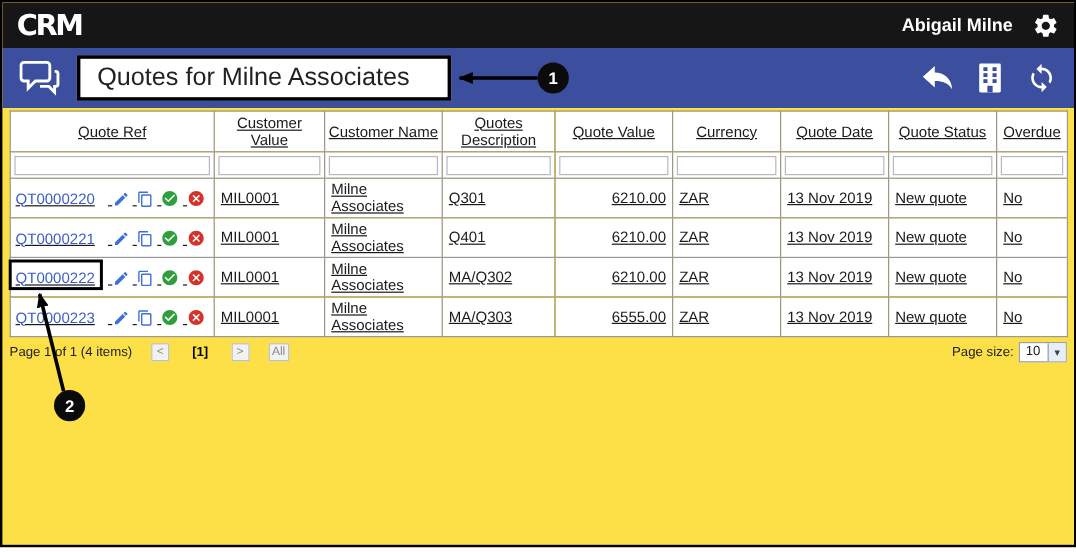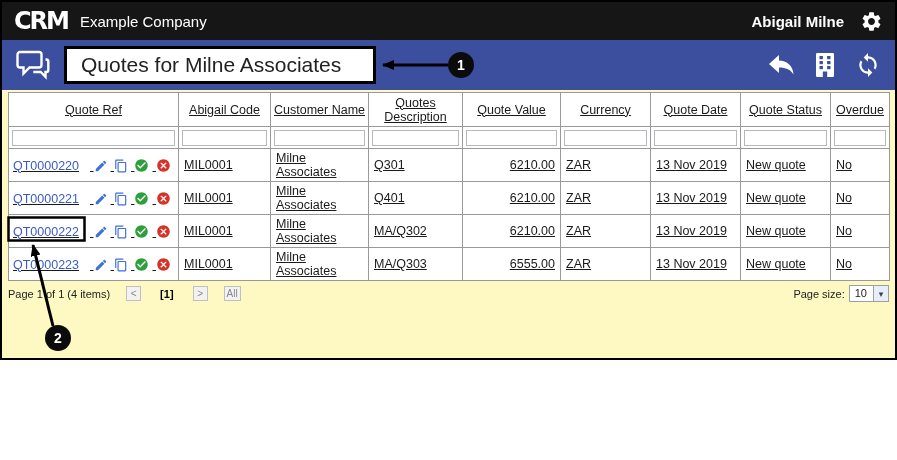--- a/index.html
+++ b/index.html
@@ -1,17 +1,17 @@
 <!DOCTYPE html>
 <html><head>
 <meta charset="utf-8">
 <style>
   * { box-sizing: border-box; margin: 0; padding: 0; }
   html,body { width: 897px; height: 460px; background: #fff; font-family: "Liberation Sans", sans-serif; }
-  .frame { position: relative; width: 897px; height: 360px; border: 2px solid #000; background: #fef9c3; overflow: hidden; }
+  .frame { position: relative; width: 897px; height: 456px; border: 2px solid #000; background: #fde047; overflow: hidden; }
 
   
   .topbar { height: 38px; background: #161616; display: flex; align-items: center; padding: 0 12px; color: #fff; gap: 12px; }
   .logo { font-size: 24px; font-weight: bold; letter-spacing: -2px; font-family: "DejaVu Sans", sans-serif; }
   .company { font-size: 15px; }
   .flex-spacer { flex: 1; }
   .user { font-size: 15px; font-weight: bold; margin-right: 4px; }
   .iconbtn { display: flex; align-items: center; cursor: pointer; }
   .iconbtn svg { display: block; }
 
@@ -44,21 +44,20 @@
   
   .overlay { position: absolute; left: 0; top: 0; pointer-events: none; z-index: 20; }
 </style>
 </head>
 <body>
 
 <div class="frame">
 
   <header class="topbar">
     <span class="logo">CRM</span>
-    <span class="company">Example Company</span>
     <span class="flex-spacer"></span>
     <span class="user">Abigail Milne</span>
     <span class="iconbtn">
       <svg width="23" height="23" viewBox="0 0 24 24">
           <path fill="#fff" d="M19.14,12.94c0.04-0.3,0.06-0.61,0.06-0.94c0-0.32-0.02-0.64-0.07-0.94l2.03-1.58c0.18-0.14,0.23-0.41,0.12-0.61 l-1.92-3.32c-0.12-0.22-0.37-0.29-0.59-0.22l-2.39,0.96c-0.5-0.38-1.03-0.7-1.62-0.94L14.4,2.81c-0.04-0.24-0.24-0.41-0.48-0.41 h-3.84c-0.24,0-0.43,0.17-0.47,0.41L9.25,5.35C8.66,5.59,8.12,5.92,7.63,6.29L5.24,5.33c-0.22-0.08-0.47,0-0.59,0.22L2.74,8.87 C2.62,9.08,2.66,9.34,2.86,9.48l2.03,1.58C4.84,11.36,4.8,11.69,4.8,12s0.02,0.64,0.07,0.94l-2.03,1.58 c-0.18,0.14-0.23,0.41-0.12,0.61l1.92,3.32c0.12,0.22,0.37,0.29,0.59,0.22l2.39-0.96c0.5,0.38,1.03,0.7,1.62,0.94l0.36,2.54 c0.05,0.24,0.24,0.41,0.48,0.41h3.84c0.24,0,0.44-0.17,0.47-0.41l0.36-2.54c0.59-0.24,1.13-0.56,1.62-0.94l2.39,0.96 c0.22,0.08,0.47,0,0.59-0.22l1.92-3.32c0.12-0.22,0.07-0.47-0.12-0.61L19.14,12.94z M12,15.6c-1.98,0-3.6-1.62-3.6-3.6 s1.62-3.6,3.6-3.6s3.6,1.62,3.6,3.6S13.98,15.6,12,15.6z"></path>
         </svg>
     </span>
   </header>
 
   <div class="bluebar">
@@ -104,21 +103,21 @@
         <col style="width:94px">
       <col style="width:98px">
         <col style="width:90px">
         <col style="width:90px">
         <col style="width:90px">
         <col style="width:59px">
     </colgroup>
     <thead>
       <tr id="header-row">
           <th>Quote Ref</th>
-          <th>Abigail Code</th>
+          <th>Customer Value</th>
           <th>Customer Name</th>
           <th>Quotes Description</th>
           <th>Quote Value</th>
           <th>Currency</th>
           <th>Quote Date</th>
           <th>Quote Status</th>
           <th>Overdue</th>
         </tr>
       <tr id="filter-row" class="filter-row">
           <td><input style=""></td>

